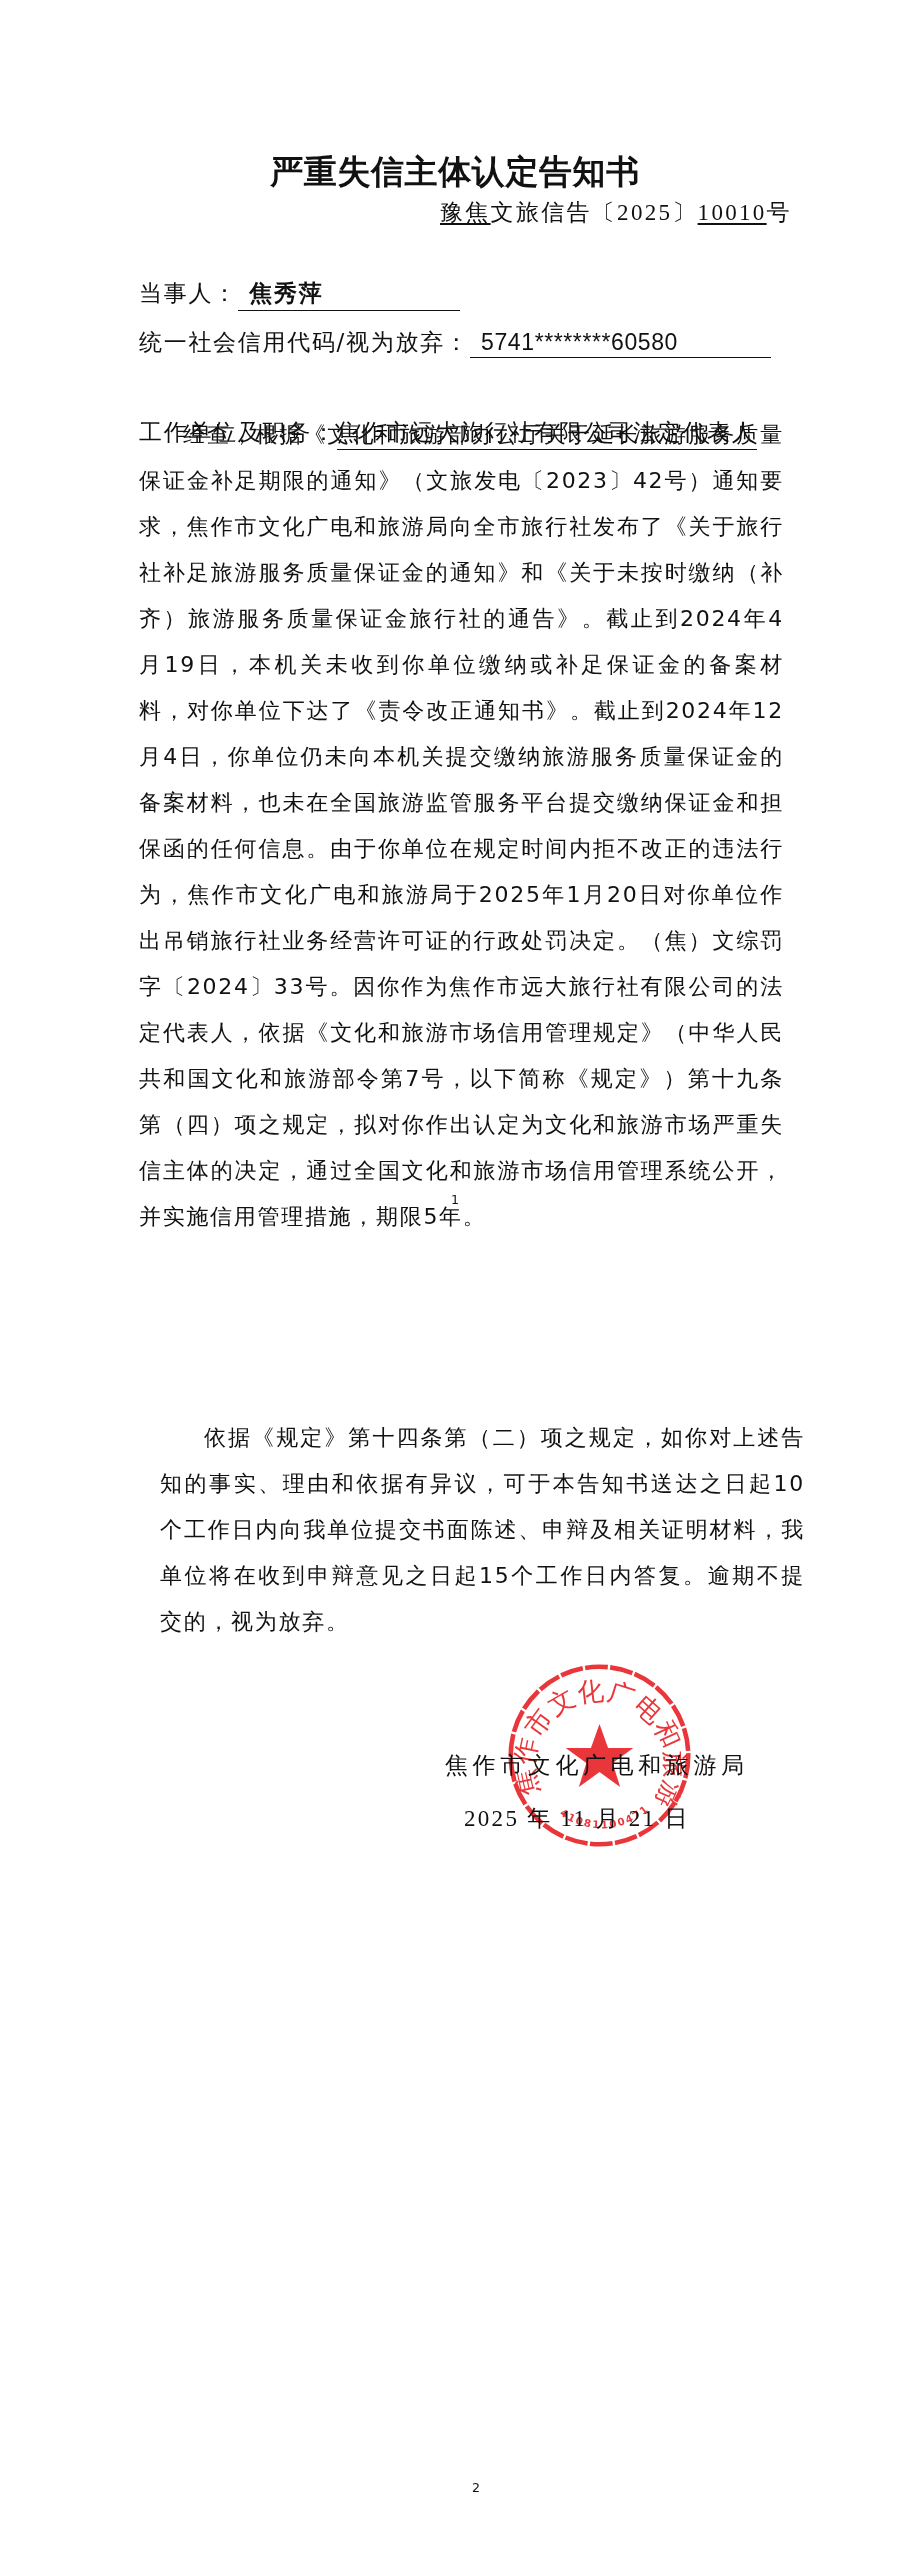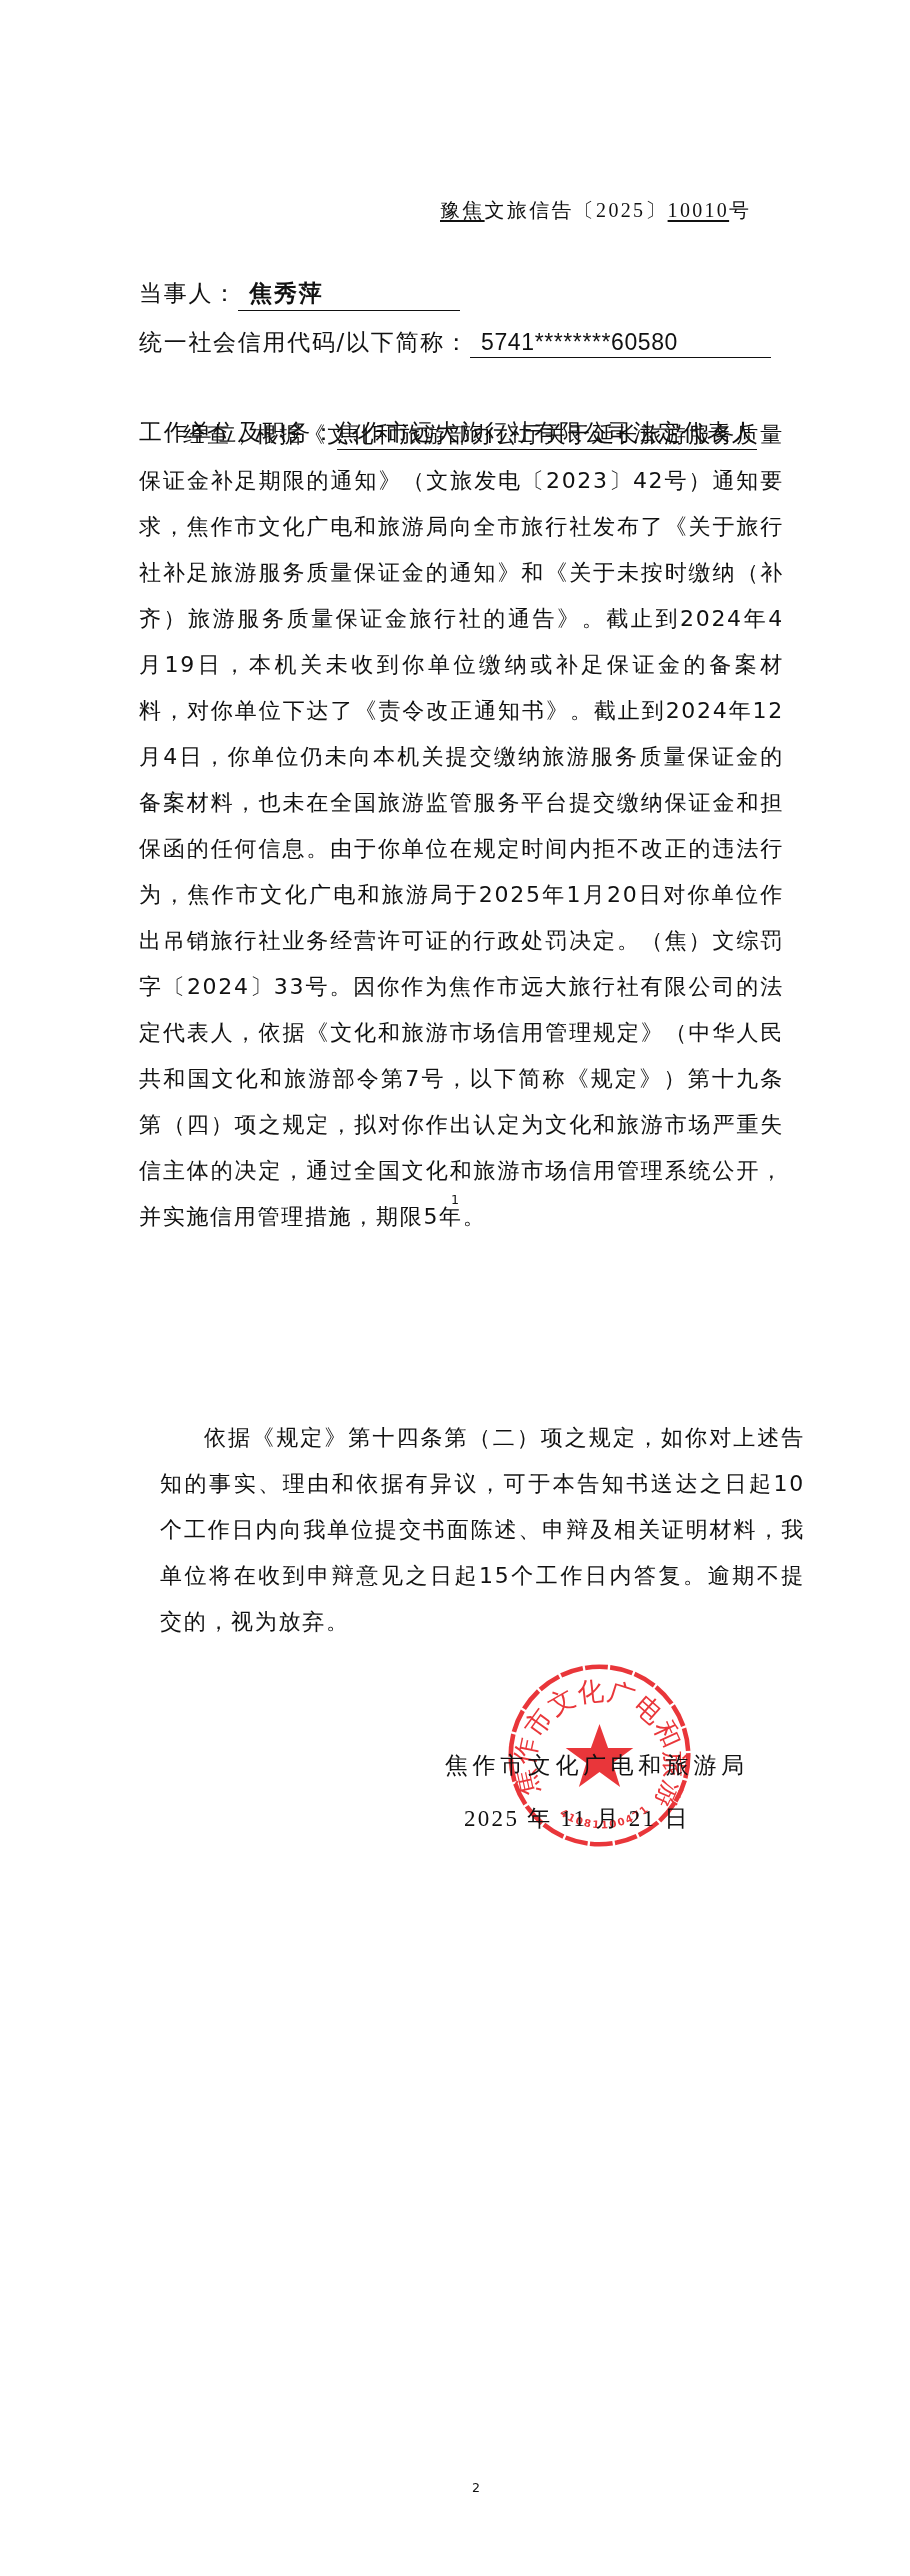--- a/index.html
+++ b/index.html
@@ -4,46 +4,47 @@
 <style>
   html, body { margin:0; padding:0; background:#ffffff; }
   body { width:910px; height:2576px; position:relative; overflow:hidden;
          font-family:"DejaVu Serif","Liberation Serif",serif; color:#111; }
   .page { position:absolute; left:0; width:910px; background:#fff; }
   #page1 { top:0; height:1288px; }
   #page2 { top:1288px; height:1288px;margin-left:21px; }
   .abs { position:absolute; white-space:nowrap; }
   .title { left:0; width:910px; top:150px; text-align:center; font-size:33px; font-weight:bold;
            font-family:"DejaVu Serif","Liberation Serif",serif; letter-spacing:0.6px; }
-  .docno { left:440px; top:197px; font-size:20px; font-family:"Liberation Serif","DejaVu Serif",serif; letter-spacing:2.3px; }
+  .docno { left:440px; top:197px; font-size:23px; font-family:"Liberation Serif","DejaVu Serif",serif; letter-spacing:2.3px; }
   .u { text-decoration:underline; text-underline-offset:3.4px; }
   .field { left:139px; font-size:23px; font-family:"DejaVu Sans","Liberation Sans",sans-serif; letter-spacing:1.7px; }
   .field .val { display:inline-block; border-bottom:1.1px solid #111; padding:0 3.4px 1.1px 3.4px; }
   .body-text { position:absolute; left:139px; width:645px; font-size:22px; line-height:46px;
                font-family:"DejaVu Sans","Liberation Sans",sans-serif; text-align:justify; letter-spacing:1.7px; }
   .body-text p { margin:0; text-indent:2em; }
   .pagenum { left:0; width:910px; text-align:center; font-size:12.6px; font-family:"DejaVu Sans","Liberation Sans",sans-serif; }
   .sig { font-size:23px; font-family:"Liberation Serif","DejaVu Serif",serif; letter-spacing:4.6px; z-index:3; }
   .stamp { position:absolute; left:505px; top:1661px; width:189px; height:189px; z-index:2; opacity:0.92; }
 </style>
 </head>
 <body>
 
 <div class="page" id="page1">
+  <div class="abs title">严重失信主体认定告知书</div>
 
   <div class="abs docno">
     <span class="u">豫焦</span><span>文旅信告〔2025〕</span><span class="u">10010</span><span>号</span>
   </div>
 
   <div class="abs field" style="top:278px;">
     <span>当事人：</span><span class="val" style="width:207px;padding-left:11.5px;font-weight:bold;">焦秀萍</span>
   </div>
 
   <div class="abs field" style="top:327px;">
-    <span>统一社会信用代码/以下简称：</span><span class="val" style="width:287px;padding-left:11.5px;letter-spacing:0.6px;font-family:'Liberation Sans',sans-serif;">5741********60580</span>
+    <span>统一社会信用代码/视为放弃：</span><span class="val" style="width:287px;padding-left:11.5px;letter-spacing:0.6px;font-family:'Liberation Sans',sans-serif;">5741********60580</span>
   </div>
 
   <div class="abs field" style="top:374px;margin-top:43px;">
     <span>工作单位及职务：</span><span class="val" style="padding:0 0 1.1px 0;">焦作市远大旅行社有限公司法定代表人</span>
   </div>
 
   <div class="body-text" style="top:412px;">
     <p>经查，根据《文化和旅游部办公厅关于延长旅游服务质量保证金补足期限的通知》（文旅发电〔2023〕42号）通知要求，焦作市文化广电和旅游局向全市旅行社发布了《关于旅行社补足旅游服务质量保证金的通知》和《关于未按时缴纳（补齐）旅游服务质量保证金旅行社的通告》。截止到2024年4月19日，本机关未收到你单位缴纳或补足保证金的备案材料，对你单位下达了《责令改正通知书》。截止到2024年12月4日，你单位仍未向本机关提交缴纳旅游服务质量保证金的备案材料，也未在全国旅游监管服务平台提交缴纳保证金和担保函的任何信息。由于你单位在规定时间内拒不改正的违法行为，焦作市文化广电和旅游局于2025年1月20日对你单位作出吊销旅行社业务经营许可证的行政处罚决定。（焦）文综罚字〔2024〕33号。因你作为焦作市远大旅行社有限公司的法定代表人，依据《文化和旅游市场信用管理规定》（中华人民共和国文化和旅游部令第7号，以下简称《规定》）第十九条第（四）项之规定，拟对你作出认定为文化和旅游市场严重失信主体的决定，通过全国文化和旅游市场信用管理系统公开，并实施信用管理措施，期限5年。</p>
   </div>
 

